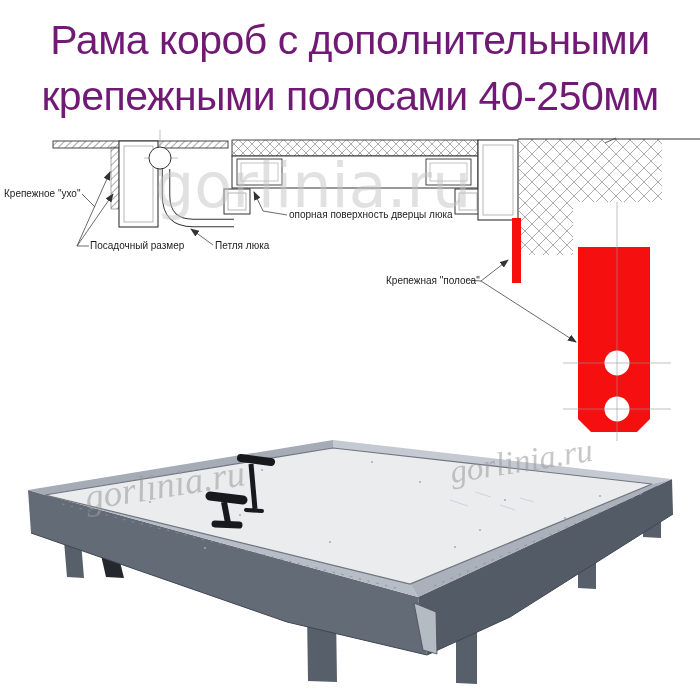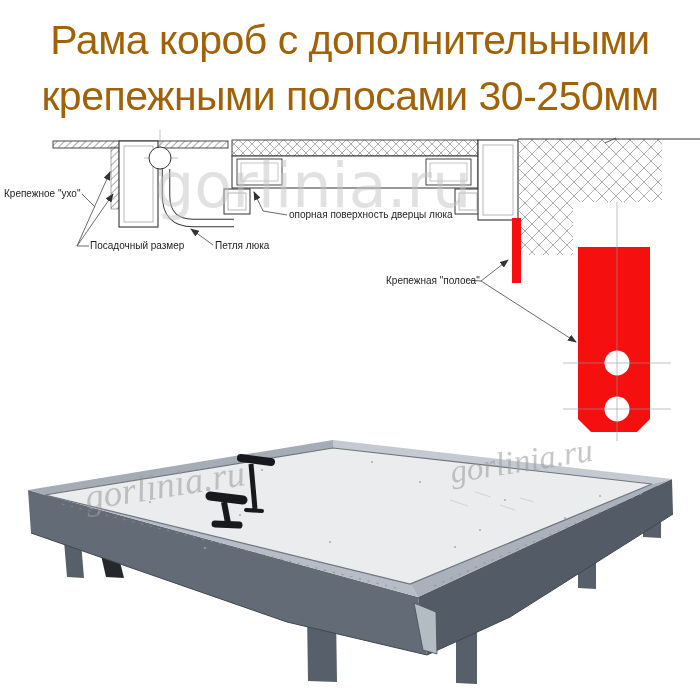--- a/index.html
+++ b/index.html
@@ -1,32 +1,32 @@
 <!DOCTYPE html>
 <html><head>
 <meta charset="utf-8">
 <style>
   html,body{margin:0;padding:0;background:#fff;}
   .page{position:relative;width:700px;height:700px;background:#fff;overflow:hidden;
         font-family:"Liberation Sans",sans-serif;}
   .title{position:absolute;top:12px;left:0;width:700px;text-align:center;
-         font-size:41px;line-height:56px;font-weight:500;color:#a16207;letter-spacing:-0.5px;}
+         font-size:41px;line-height:56px;font-weight:500;color:#701a75;letter-spacing:-0.5px;}
   svg{position:absolute;top:0;left:0;}
   text.lbl{font-family:"Liberation Sans",sans-serif;font-size:10px;fill:#1c1c1c;}
   text.wm-big{font-family:"DejaVu Sans",sans-serif;font-size:62px;fill:#c4c4c4;opacity:.5;}
   text.wm-photo{font-family:"Liberation Serif",serif;font-style:italic;fill:#9a9a9a;opacity:.55;}
 </style>
 </head>
 <body>
 
 <div class="page">
 
   <div class="title">
     <div>Рама короб с дополнительными</div>
-    <div>крепежными полосами 30-250мм</div>
+    <div>крепежными полосами 40-250мм</div>
   </div>
 
   <svg width="700" height="700" viewBox="0 0 700 700">
     <defs>
       <pattern id="hatchA" width="5" height="5" patternUnits="userSpaceOnUse" patternTransform="rotate(45)">
         <line x1="0" y1="0" x2="0" y2="5" stroke="#555" stroke-width="1"></line>
       </pattern>
       <pattern id="hatchX" width="9" height="9" patternUnits="userSpaceOnUse">
         <path d="M0,9 L9,0 M0,0 L9,9" stroke="#777" stroke-width="0.6" fill="none"></path>
       </pattern>

